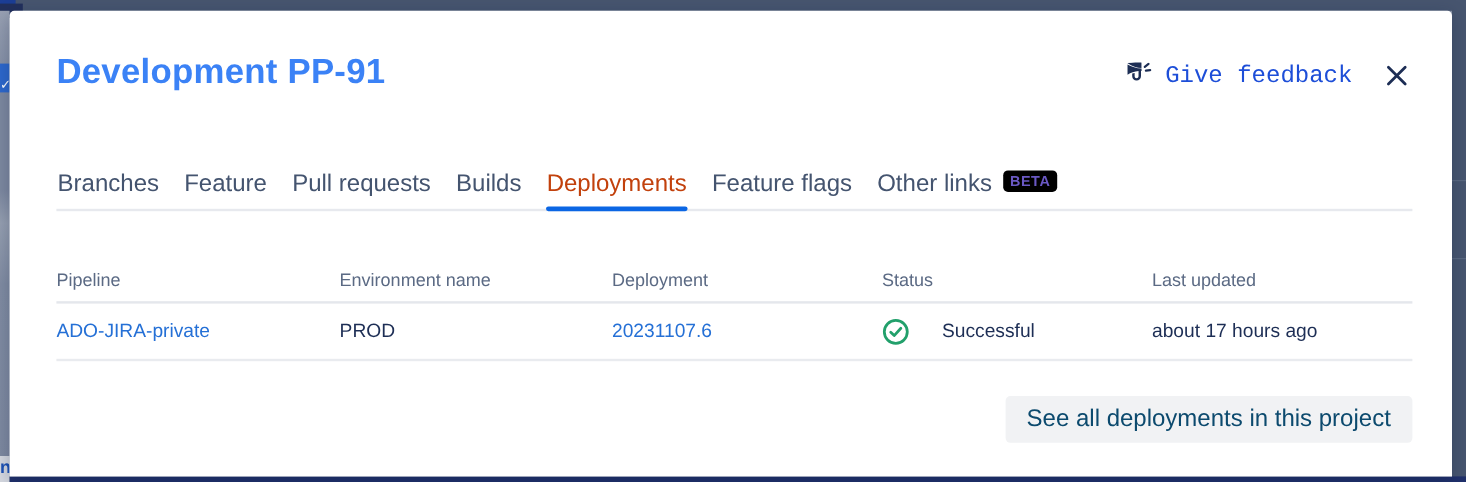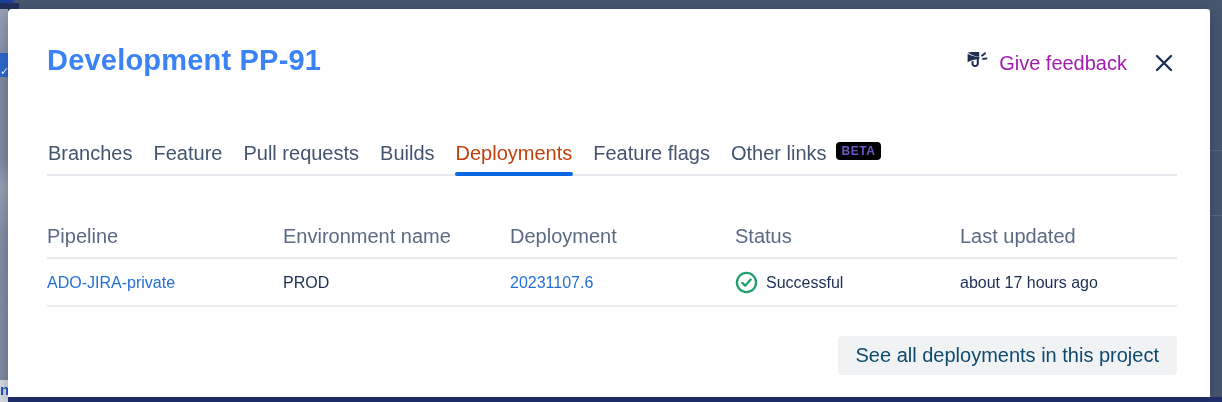--- a/index.html
+++ b/index.html
@@ -59,22 +59,22 @@
   }
 
   .dialog-header { display: flex; align-items: flex-start; justify-content: space-between; }
   .dialog-title {
     font-size: 29px; font-weight: 600; color: #3b82f6; letter-spacing: 0.2px;
     line-height: 33px;
   }
   .header-actions { display: flex; align-items: center; gap: 24px; padding-top: 6px; }
   .feedback-btn {
     display: flex; align-items: center; gap: 9px; cursor: pointer;
-    font-size: 20px; color: #a21caf; background: none; border: none;
-    font-family: Liberation Sans, sans-serif;
+    font-size: 20px; color: #1d4ed8; background: none; border: none;
+    font-family: Liberation Mono, monospace;
   }
   .close-btn { background: none; border: none; cursor: pointer; padding: 2px; line-height: 0; }
 
   
   .tabs {
     display: flex; align-items: flex-end; gap: 19px;
     margin-top: 65px;
     border-bottom: 2px solid #E7E9EE;
     position: relative;
   }
@@ -91,30 +91,30 @@
   .beta-badge {
     background: #000000; color: #6A58C4; font-size: 12px; font-weight: bold;
     letter-spacing: 0.5px; padding: 3px 6px 2px 6px; border-radius: 4px;
     line-height: 13px; position: relative; top: -2px;
   }
 
   
   .dep-table { margin-top: 49px; }
   .dep-grid { display: grid; grid-template-columns: 236px 227px 225px 225px 1fr; }
   .dep-head .cell {
-    font-size: 20px; color: #5B6A84; padding-bottom: 9px;
+    font-size: 15px; color: #5B6A84; padding-bottom: 9px;
   }
   .dep-head { border-bottom: 2px solid #E4E7EC; }
   .dep-row { border-bottom: 2px solid #E9EBEF; }
   .dep-row .cell {
     font-size: 16px; color: #1D2E55; padding: 12px 10px 11px 0;
     display: flex; align-items: center; white-space: nowrap; overflow: hidden;
   }
   a.cell-link { color: #2570D6; text-decoration: none; cursor: pointer; }
-  .status-cell { gap: 8px; }
+  .status-cell { gap: 27px; }
 
   
   .dialog-footer { display: flex; justify-content: flex-end; margin-top: 29px; }
   .see-all-btn {
     background: #F1F2F4; border: none; border-radius: 4px; cursor: pointer;
     font-family: inherit; font-size: 20px; color: #0c4a6e;
     padding: 8px 18px 9px 18px; line-height: 22px;
   }
 </style>
 </head>

